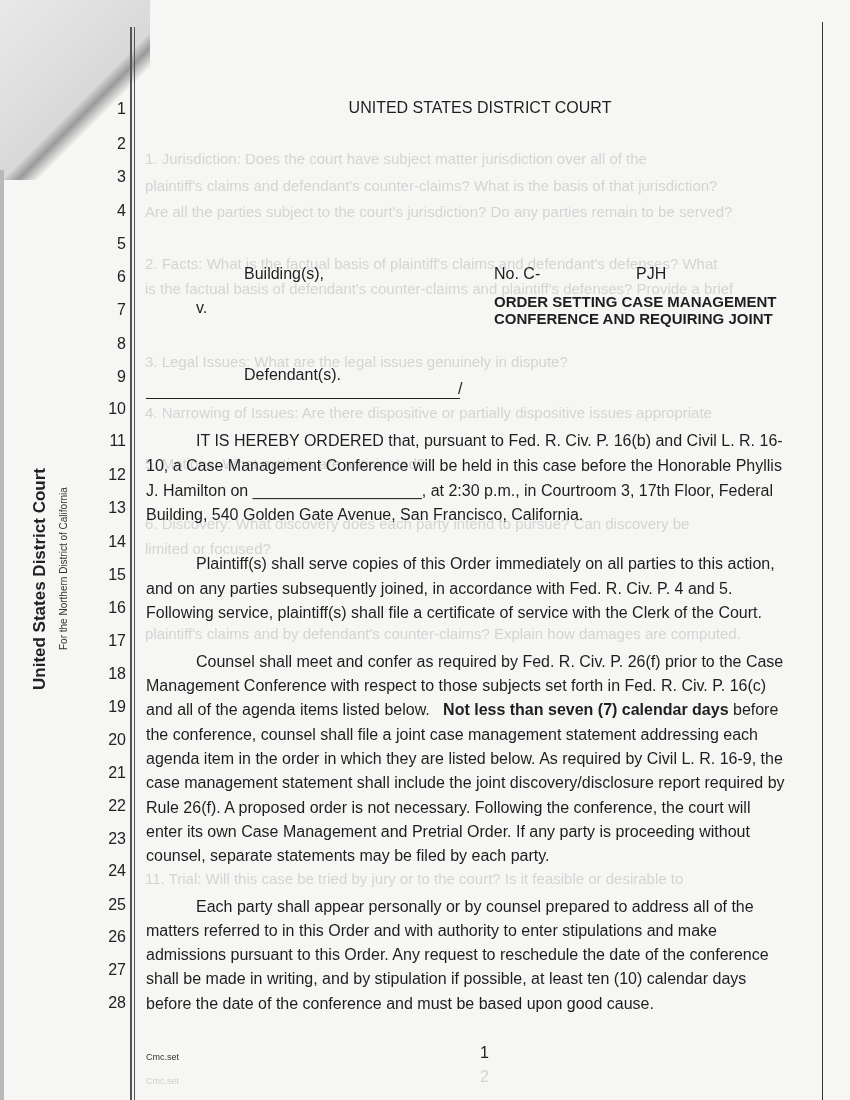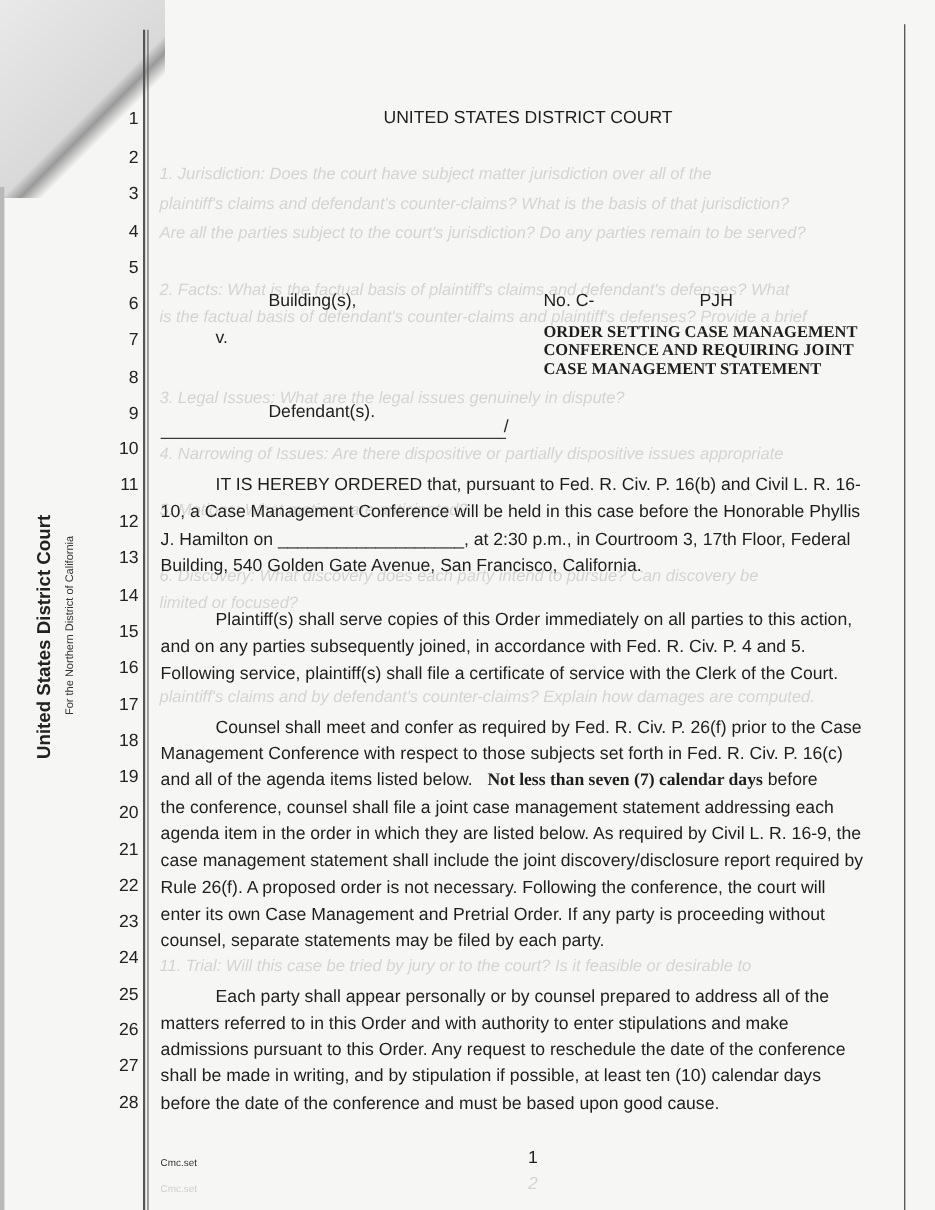--- a/index.html
+++ b/index.html
@@ -11,22 +11,22 @@
   .left-edge { position:absolute; left:0; top:170px; width:4px; height:930px; background:#b9b9b9; }
   .rule-a { position:absolute; left:130px; top:27px; width:2px; height:1073px; background:#555; }
   .rule-b { position:absolute; left:134px; top:27px; width:1px; height:1073px; background:#555; }
   .rule-right { position:absolute; left:822px; top:22px; width:1px; height:1078px; background:#333; }
   .lnum { position:absolute; left:100px; width:26px; text-align:right; font-size:16px; color:#222; }
   .side { position:absolute; left:0; top:0; transform-origin:0 0; transform:rotate(-90deg); white-space:nowrap; }
   .side-main { left:30px; top:690px; font-size:17px; font-weight:bold; color:#222; }
   .side-sub { left:58px; top:650px; font-size:10px; color:#333; }
   .t { position:absolute; font-size:16px; white-space:nowrap; color:#1e1e1e; }
   .c { text-align:center; }
-  .b { font-weight:bold;font-family:Liberation Serif, serif; }
-  .ghost { position:absolute; font-size:15px; color:#c9c9c9; white-space:nowrap; opacity:0.75;font-style:italic; }
+  .b { font-weight:bold; }
+  .ghost { position:absolute; font-size:15px; color:#c9c9c9; white-space:nowrap; opacity:0.75; }
   .hr { position:absolute; height:1px; background:#222; }
   .foot-small { position:absolute; font-size:9px; color:#333; }
   .ghost-small { position:absolute; font-size:9px; color:#cfcfcf; }
 </style>
 </head>
 <body>
 
 <div class="page">
   <div class="fold-shadow"></div>
   <div class="left-edge"></div>
@@ -87,21 +87,20 @@
   <div class="t" style="left:244px;top:265px">Building(s),</div>
   <div class="t" style="left:196px;top:299px">v.</div>
   <div class="t" style="left:244px;top:366px">Defendant(s).</div>
   <div class="hr" style="left:146px;top:398px;width:314px"></div>
   <div class="t" style="left:458px;top:380px">/</div>
 
   <div class="t" style="left:494px;top:265px">No. C-</div>
   <div class="t" style="left:636px;top:265px">PJH</div>
   <div class="t b" style="left:494px;top:294px;font-size:15px;line-height:16px">ORDER SETTING CASE MANAGEMENT</div>
   <div class="t b" style="left:494px;top:311px;font-size:15px;line-height:16px">CONFERENCE AND REQUIRING JOINT</div>
-  <div class="t b" style="left:494px;top:328px;font-size:15px;line-height:16px">CASE MANAGEMENT STATEMENT</div>
 
   <div>
     <div class="t" style="left:196px;top:432px">IT IS HEREBY ORDERED that, pursuant to Fed. R. Civ. P. 16(b) and Civil L. R. 16-</div>
     <div class="t" style="left:146px;top:457px">10, a Case Management Conference will be held in this case before the Honorable Phyllis</div>
     <div class="t" style="left:146px;top:482px">J. Hamilton on ___________________, at 2:30 p.m., in Courtroom 3, 17th Floor, Federal</div>
     <div class="t" style="left:146px;top:506px">Building, 540 Golden Gate Avenue, San Francisco, California.</div>
   </div>
 
   <div>
     <div class="t" style="left:196px;top:555px">Plaintiff(s) shall serve copies of this Order immediately on all parties to this action,</div>

